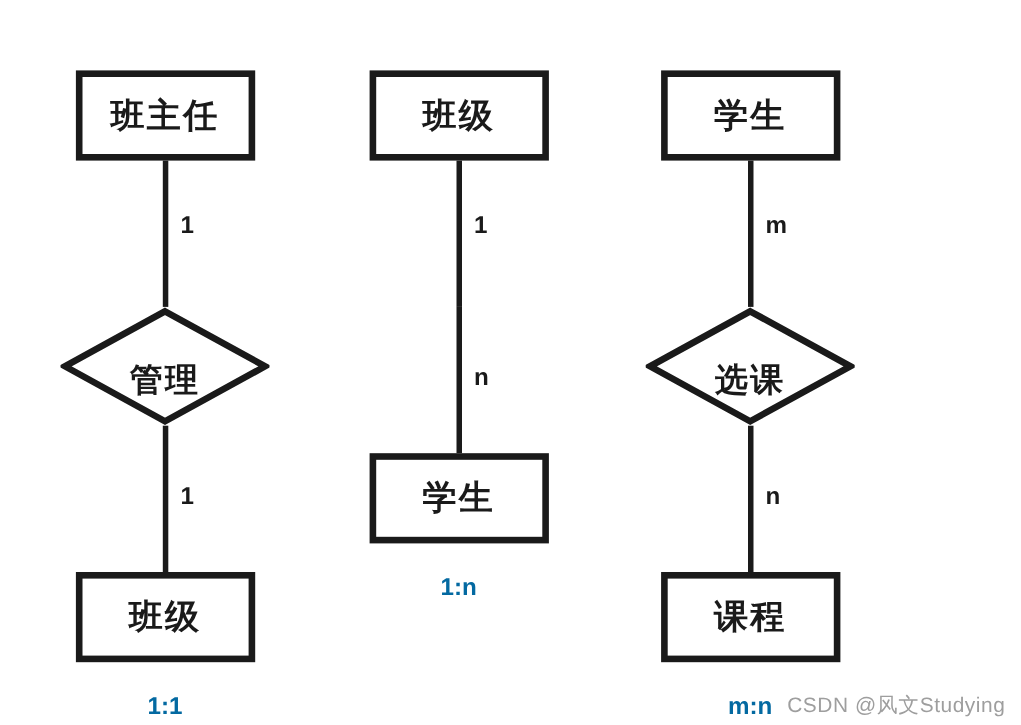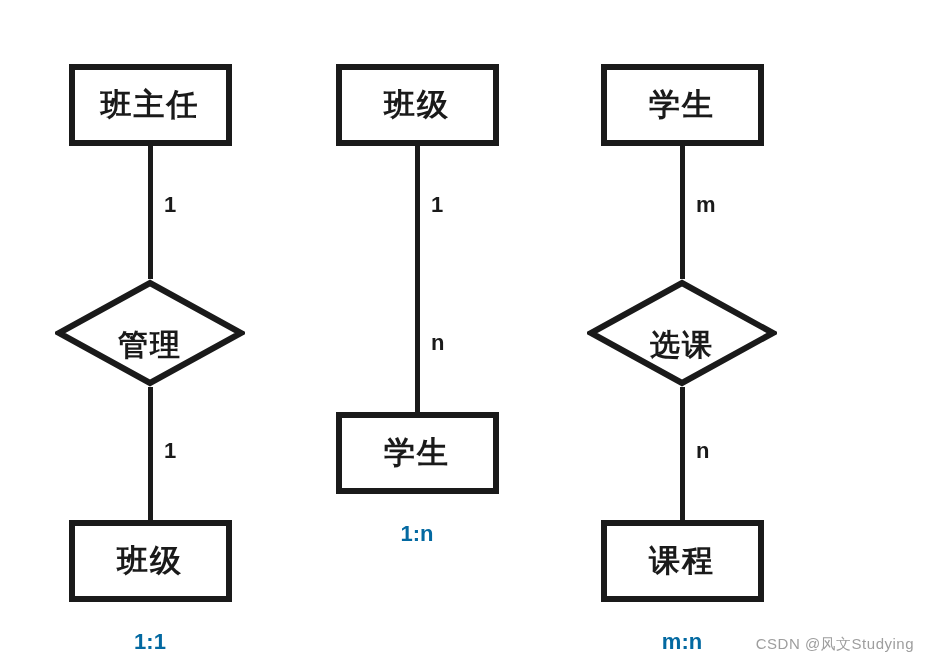--- a/index.html
+++ b/index.html
@@ -102,21 +102,21 @@
     margin-top: 27px;
     font-size: 22px;
     font-weight: bold;
     color: #0369a1;
     flex-shrink: 0;
   }
   .watermark {
     position: absolute;
     right: 14px;
     bottom: 5px;
-    font-size: 15px;
+    font-size: 19px;
     color: #9e9e9e;
     letter-spacing: 0.5px;
   }
 </style>
 </head>
 <body>
 
 <div class="canvas">
 
   <div class="column col-0">

